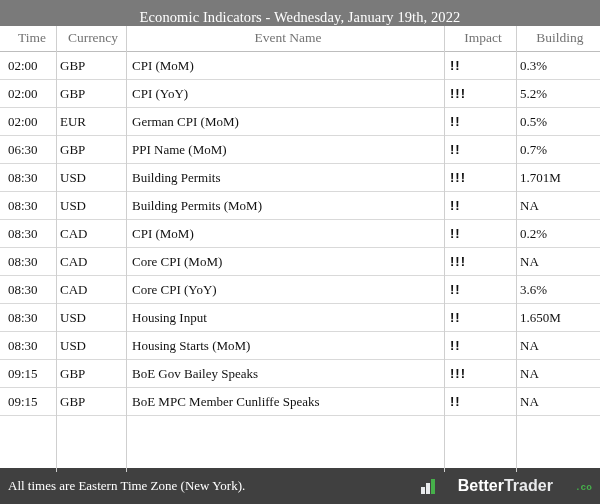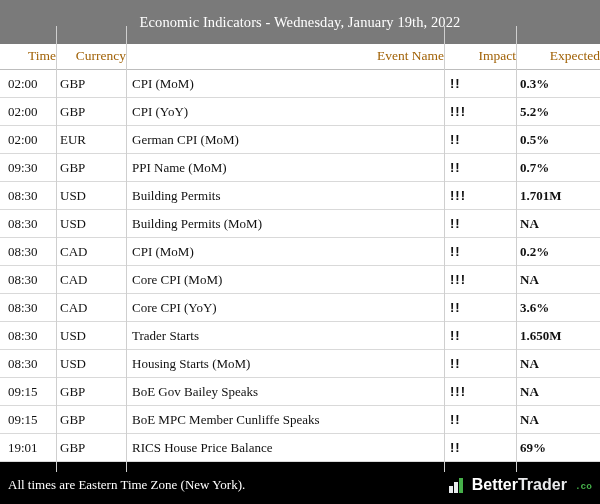--- a/index.html
+++ b/index.html
@@ -16,25 +16,25 @@
   }
   .page {
     position: relative;
     width: 600px;
     height: 504px;
     box-sizing: border-box;
     display: flex;
     flex-direction: column;
   }
   .title-bar {
-    height: 44px;
+    height: 26px;
     background: #7a7a7a;
     color: #ffffff;
     display: flex;
-    align-items: center;
+    align-items: flex-end;
     justify-content: center;
     font-size: 14.5px;
     letter-spacing: 0.1px;
     flex: 0 0 auto;
   }
   .table-wrap {
     flex: 1 1 auto;
     padding: 0;
   }
   table.events {
@@ -43,77 +43,77 @@
     table-layout: fixed;
     font-size: 13px;
   }
   table.events col.c-time   { width: 56px; }
   table.events col.c-cur    { width: 70px; }
   table.events col.c-event  { width: 318px; }
   table.events col.c-impact { width: 72px; }
   table.events col.c-exp    { width: 84px; }
 
   table.events thead th {
-    text-align: right;
+    text-align: center;
     font-weight: normal;
     font-size: 13.5px;
-    color: #a16207;
+    color: #737373;
     padding: 4px 0 5px 8px;
     border-bottom: 1px solid #bdbdbd;
     white-space: nowrap;
   }
   table.events tbody td {
     padding: 4px 0 4px 0;
     border-bottom: 1px solid #d9d9d9;
     white-space: nowrap;
     overflow: hidden;
     text-overflow: ellipsis;
     font-size: 13px;
     height: 19px;
   }
   .col-time   { padding-left: 8px !important; }
   .col-cur    { padding-left: 4px !important; margin-top: 48px; }
   .col-event  { padding-left: 6px !important; margin-left: 44px; }
   .col-impact { padding-left: 6px !important; }
-  .col-exp    { padding-left: 4px !important; font-weight: bold; }
+  .col-exp    { padding-left: 4px !important; }
 
   .vline {
     position: absolute;
     top: 26px;
     bottom: 32px;
     width: 1px;
     background: #cfcfcf;
   }
   .vline.v1 { left: 56px; }
   .vline.v2 { left: 126px; }
   .vline.v3 { left: 444px; }
   .vline.v4 { left: 516px; }
 
   .impact {
     font-family: "Liberation Sans", sans-serif;
     font-weight: bold;
     letter-spacing: 1px;
     font-size: 12px;
   }
   .footer {
-    height: 46px;
-    background: #000000;
+    height: 36px;
+    background: #404040;
     color: #ffffff;
     display: flex;
     align-items: center;
     justify-content: space-between;
     padding: 0 8px;
     box-sizing: border-box;
     font-size: 13px;
     flex: 0 0 auto;
   }
   .brand {
     display: flex;
     align-items: center;
-    gap: 8px;
+    gap: 22px;
     font-family: "Liberation Sans", sans-serif;
   }
   .brand-mark {
     display: inline-block;
     width: 15px;
     height: 15px;
     position: relative;
   }
   .brand-mark .bar {
     position: absolute;
@@ -162,21 +162,21 @@
           <col class="c-event">
           <col class="c-impact">
           <col class="c-exp">
       </colgroup>
       <thead>
         <tr>
           <th class="col-time">Time</th>
           <th class="col-cur">Currency</th>
           <th class="col-event">Event Name</th>
           <th class="col-impact">Impact</th>
-          <th class="col-exp">Expected</th>
+          <th class="col-exp">Building</th>
         </tr>
       </thead>
       <tbody>
         <tr>
           <td class="col-time">02:00</td>
           <td class="col-cur">GBP</td>
           <td class="col-event">CPI (MoM)</td>
           <td class="col-impact impact">!!</td>
           <td class="col-exp">0.3%</td>
         </tr>
@@ -188,21 +188,21 @@
           <td class="col-exp">5.2%</td>
         </tr>
         <tr>
           <td class="col-time">02:00</td>
           <td class="col-cur">EUR</td>
           <td class="col-event">German CPI (MoM)</td>
           <td class="col-impact impact">!!</td>
           <td class="col-exp">0.5%</td>
         </tr>
         <tr>
-          <td class="col-time">09:30</td>
+          <td class="col-time">06:30</td>
           <td class="col-cur">GBP</td>
           <td class="col-event">PPI Name (MoM)</td>
           <td class="col-impact impact">!!</td>
           <td class="col-exp">0.7%</td>
         </tr>
         <tr>
           <td class="col-time">08:30</td>
           <td class="col-cur">USD</td>
           <td class="col-event">Building Permits</td>
           <td class="col-impact impact">!!!</td>
@@ -232,21 +232,21 @@
         <tr>
           <td class="col-time">08:30</td>
           <td class="col-cur">CAD</td>
           <td class="col-event">Core CPI (YoY)</td>
           <td class="col-impact impact">!!</td>
           <td class="col-exp">3.6%</td>
         </tr>
         <tr>
           <td class="col-time">08:30</td>
           <td class="col-cur">USD</td>
-          <td class="col-event">Trader Starts</td>
+          <td class="col-event">Housing Input</td>
           <td class="col-impact impact">!!</td>
           <td class="col-exp">1.650M</td>
         </tr>
         <tr>
           <td class="col-time">08:30</td>
           <td class="col-cur">USD</td>
           <td class="col-event">Housing Starts (MoM)</td>
           <td class="col-impact impact">!!</td>
           <td class="col-exp">NA</td>
         </tr>
@@ -256,27 +256,20 @@
           <td class="col-event">BoE Gov Bailey Speaks</td>
           <td class="col-impact impact">!!!</td>
           <td class="col-exp">NA</td>
         </tr>
         <tr>
           <td class="col-time">09:15</td>
           <td class="col-cur">GBP</td>
           <td class="col-event">BoE MPC Member Cunliffe Speaks</td>
           <td class="col-impact impact">!!</td>
           <td class="col-exp">NA</td>
-        </tr>
-        <tr>
-          <td class="col-time">19:01</td>
-          <td class="col-cur">GBP</td>
-          <td class="col-event">RICS House Price Balance</td>
-          <td class="col-impact impact">!!</td>
-          <td class="col-exp">69%</td>
         </tr>
       </tbody>
     </table>
   </div>
 
   <div class="footer">
     <span>All times are Eastern Time Zone (New York).</span>
     <span class="brand">
       <span class="brand-mark">
         <span class="bar b1"></span>

